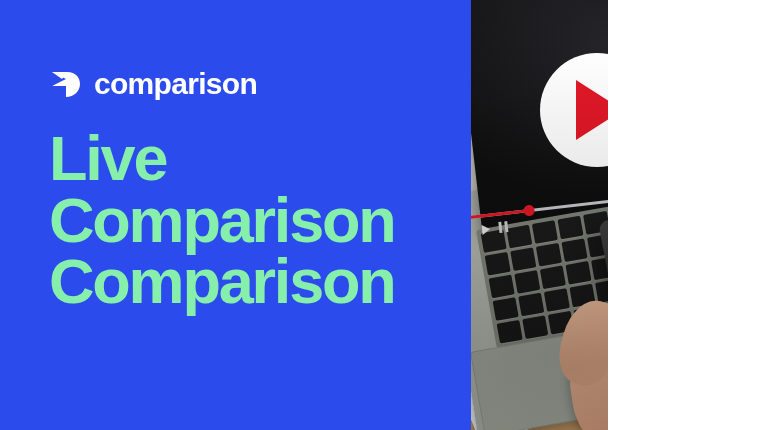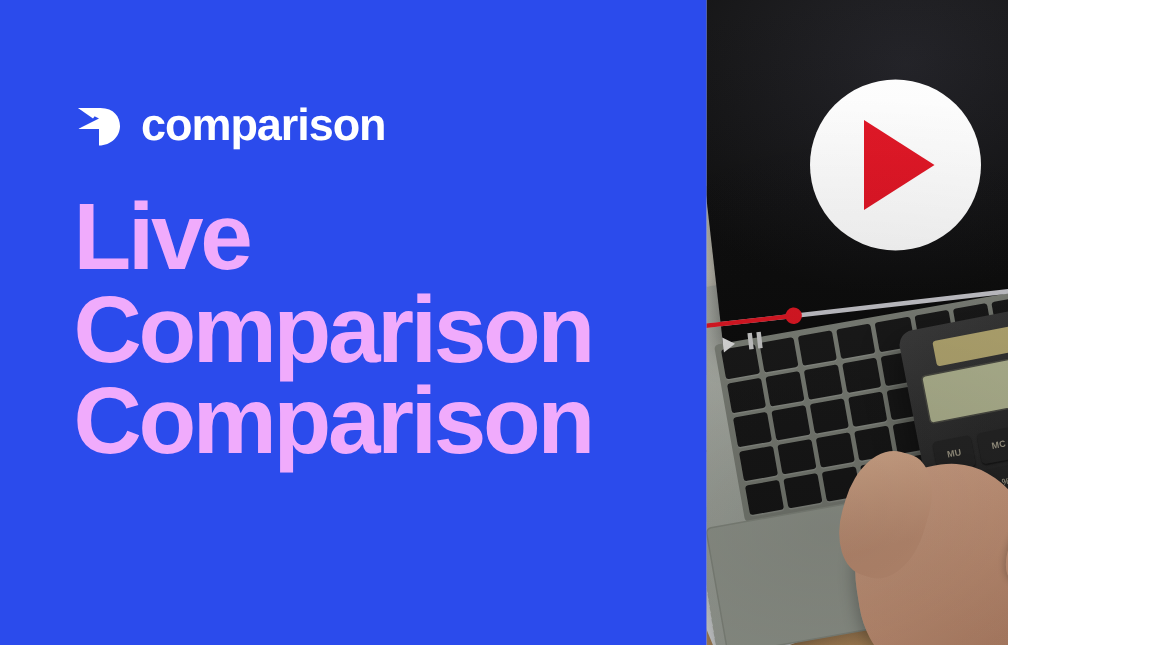--- a/index.html
+++ b/index.html
@@ -4,21 +4,21 @@
 <title>Live Streaming Pricing Comparison</title>
 <style>
   * { margin:0; padding:0; box-sizing:border-box; }
   html,body{
     width:768px; height:430px; overflow:hidden;
     font-family:"Liberation Sans", sans-serif;
     background:#ffffff;
   }
   #stage{
     position:relative;
-    width:672px; height:430px;
+    width:608px; height:430px;
     overflow:hidden;
   }
 
   
   .blue-panel{
     position:absolute; left:0; top:0;
     width:471px; height:430px;
     background:#2B4BEC;
     z-index:5;
   }
@@ -37,21 +37,21 @@
     font-size:30px;
     font-weight:bold;
     letter-spacing:-0.7px;
     line-height:1;
     font-family:"Liberation Sans", sans-serif;
   }
 
   .headline{
     position:absolute; left:49px; top:128px;
     width:400px;
-    color:#f0abfc;
+    color:#86efac;
     font-size:63px;
     font-weight:bold;
     line-height:0.98;
     letter-spacing:-2.2px;
     font-family:"Liberation Sans", sans-serif;
   }
   .headline .hl-line{ display:block; white-space:nowrap; }
 
   
   .photo{

